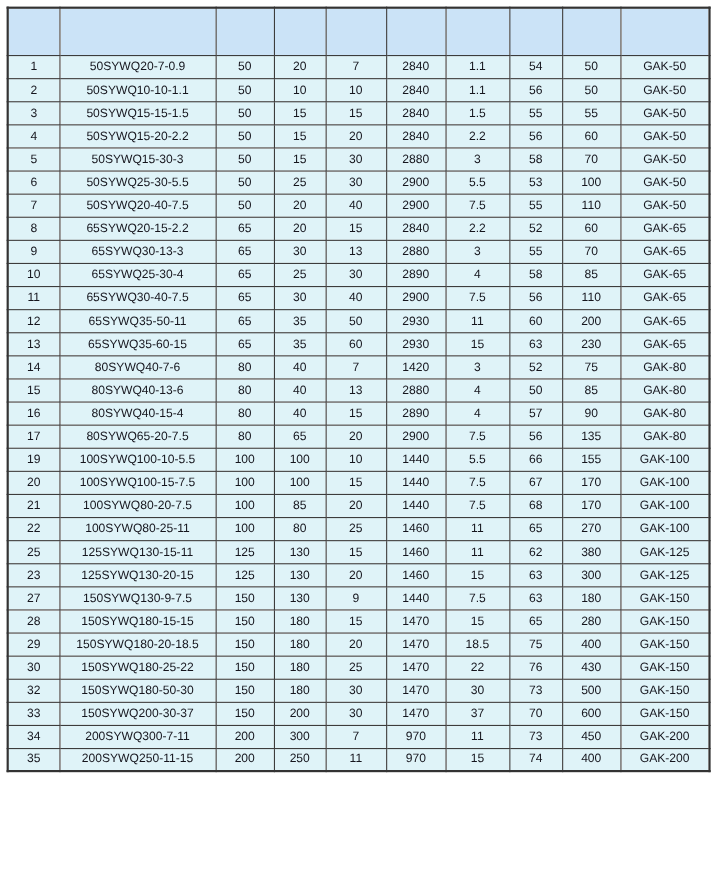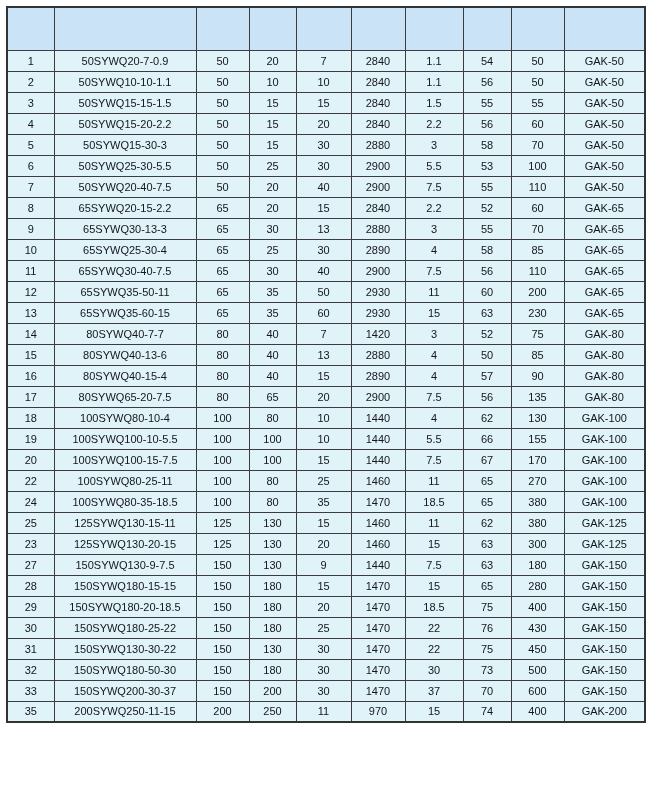--- a/index.html
+++ b/index.html
@@ -233,21 +233,21 @@
           <td>35</td>
           <td>60</td>
           <td>2930</td>
           <td>15</td>
           <td>63</td>
           <td>230</td>
           <td>GAK-65</td>
         </tr>
         <tr>
           <td>14</td>
-          <td>80SYWQ40-7-7</td>
+          <td>80SYWQ40-7-6</td>
           <td>80</td>
           <td>40</td>
           <td>7</td>
           <td>1420</td>
           <td>3</td>
           <td>52</td>
           <td>75</td>
           <td>GAK-80</td>
         </tr>
         <tr>
@@ -280,32 +280,20 @@
           <td>80</td>
           <td>65</td>
           <td>20</td>
           <td>2900</td>
           <td>7.5</td>
           <td>56</td>
           <td>135</td>
           <td>GAK-80</td>
         </tr>
         <tr>
-          <td>18</td>
-          <td>100SYWQ80-10-4</td>
-          <td>100</td>
-          <td>80</td>
-          <td>10</td>
-          <td>1440</td>
-          <td>4</td>
-          <td>62</td>
-          <td>130</td>
-          <td>GAK-100</td>
-        </tr>
-        <tr>
           <td>19</td>
           <td>100SYWQ100-10-5.5</td>
           <td>100</td>
           <td>100</td>
           <td>10</td>
           <td>1440</td>
           <td>5.5</td>
           <td>66</td>
           <td>155</td>
           <td>GAK-100</td>
@@ -316,41 +304,41 @@
           <td>100</td>
           <td>100</td>
           <td>15</td>
           <td>1440</td>
           <td>7.5</td>
           <td>67</td>
           <td>170</td>
           <td>GAK-100</td>
         </tr>
         <tr>
+          <td>21</td>
+          <td>100SYWQ80-20-7.5</td>
+          <td>100</td>
+          <td>85</td>
+          <td>20</td>
+          <td>1440</td>
+          <td>7.5</td>
+          <td>68</td>
+          <td>170</td>
+          <td>GAK-100</td>
+        </tr>
+        <tr>
           <td>22</td>
           <td>100SYWQ80-25-11</td>
           <td>100</td>
           <td>80</td>
           <td>25</td>
           <td>1460</td>
           <td>11</td>
           <td>65</td>
           <td>270</td>
-          <td>GAK-100</td>
-        </tr>
-        <tr>
-          <td>24</td>
-          <td>100SYWQ80-35-18.5</td>
-          <td>100</td>
-          <td>80</td>
-          <td>35</td>
-          <td>1470</td>
-          <td>18.5</td>
-          <td>65</td>
-          <td>380</td>
           <td>GAK-100</td>
         </tr>
         <tr>
           <td>25</td>
           <td>125SYWQ130-15-11</td>
           <td>125</td>
           <td>130</td>
           <td>15</td>
           <td>1460</td>
           <td>11</td>
@@ -412,32 +400,20 @@
           <td>150</td>
           <td>180</td>
           <td>25</td>
           <td>1470</td>
           <td>22</td>
           <td>76</td>
           <td>430</td>
           <td>GAK-150</td>
         </tr>
         <tr>
-          <td>31</td>
-          <td>150SYWQ130-30-22</td>
-          <td>150</td>
-          <td>130</td>
-          <td>30</td>
-          <td>1470</td>
-          <td>22</td>
-          <td>75</td>
-          <td>450</td>
-          <td>GAK-150</td>
-        </tr>
-        <tr>
           <td>32</td>
           <td>150SYWQ180-50-30</td>
           <td>150</td>
           <td>180</td>
           <td>30</td>
           <td>1470</td>
           <td>30</td>
           <td>73</td>
           <td>500</td>
           <td>GAK-150</td>
@@ -446,20 +422,32 @@
           <td>33</td>
           <td>150SYWQ200-30-37</td>
           <td>150</td>
           <td>200</td>
           <td>30</td>
           <td>1470</td>
           <td>37</td>
           <td>70</td>
           <td>600</td>
           <td>GAK-150</td>
+        </tr>
+        <tr>
+          <td>34</td>
+          <td>200SYWQ300-7-11</td>
+          <td>200</td>
+          <td>300</td>
+          <td>7</td>
+          <td>970</td>
+          <td>11</td>
+          <td>73</td>
+          <td>450</td>
+          <td>GAK-200</td>
         </tr>
         <tr>
           <td>35</td>
           <td>200SYWQ250-11-15</td>
           <td>200</td>
           <td>250</td>
           <td>11</td>
           <td>970</td>
           <td>15</td>
           <td>74</td>

